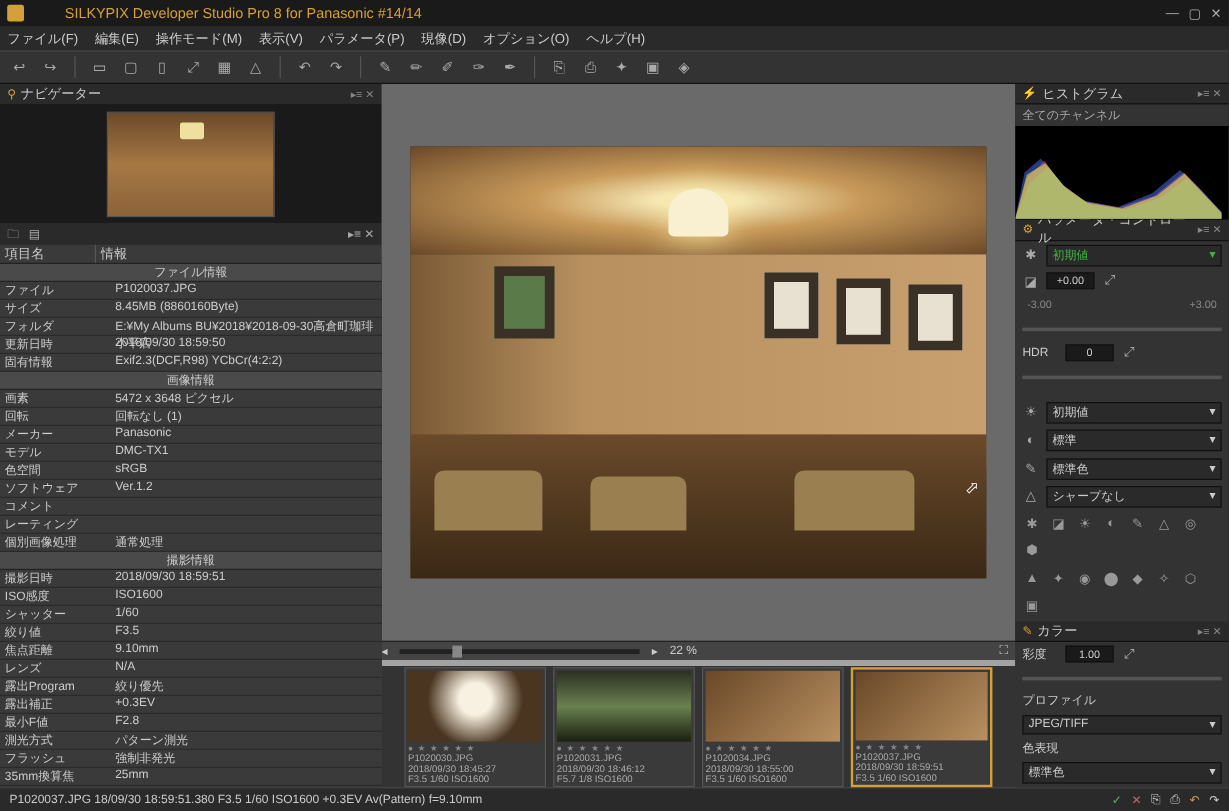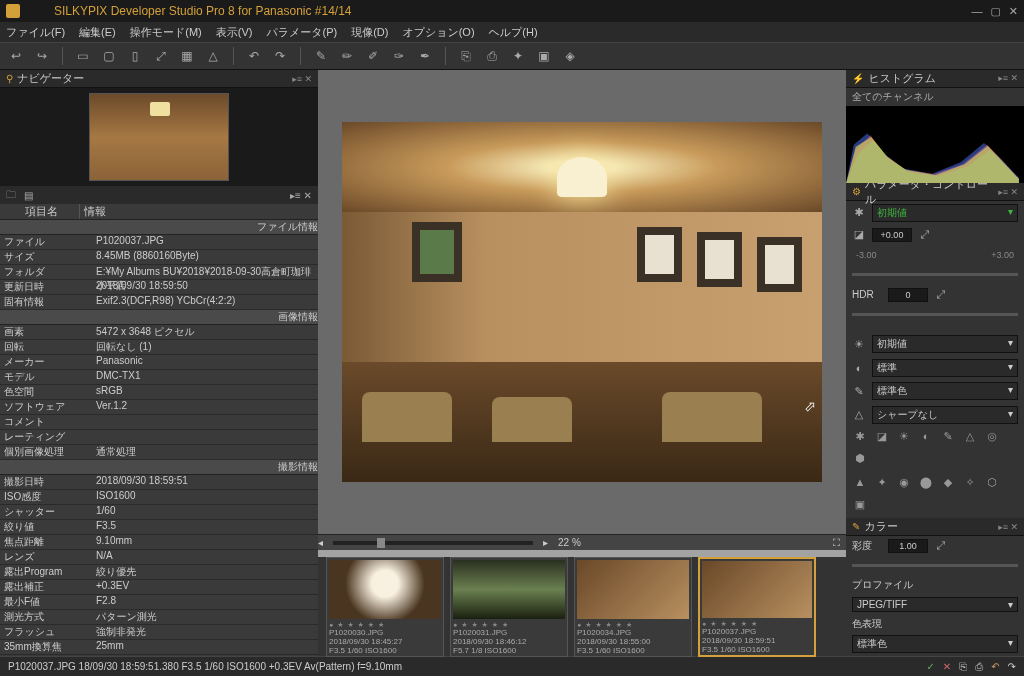--- a/index.html
+++ b/index.html
@@ -18,23 +18,23 @@
 .left-panel { width: 318px; background: #333; display: flex; flex-direction: column; }
 .panel-header { height: 18px; background: #2a2a2a; display: flex; align-items: center; padding: 0 6px; border-bottom: 1px solid #111; }
 .panel-header-icon { color: #d4a039; margin-right: 4px; font-size: 10px; }
 .panel-header-title { flex: 1; color: #ccc; font-size: 11px; }
 .panel-header-ctrl { color: #888; font-size: 9px; cursor: pointer; }
 .navigator { height: 98px; background: #1a1a1a; display: flex; justify-content: center; align-items: center; }
 .nav-thumb { width: 140px; height: 88px; background: linear-gradient(180deg, #6b4a2a 0%, #a67843 50%, #8b6339 100%); border: 1px solid #555; position: relative; }
 .nav-thumb::before { content: ""; position: absolute; top: 8px; left: 60px; width: 20px; height: 14px; background: #f0e0a0; border-radius: 2px; }
 .tab-row { height: 18px; background: #2a2a2a; display: flex; align-items: center; padding: 0 6px; gap: 8px; }
 .tab-row span { color: #aaa; font-size: 10px; cursor: pointer; }
-.info-header { height: 16px; background: #3a3a3a; display: flex; border-bottom: 1px solid #222; text-align: center; }
+.info-header { height: 16px; background: #3a3a3a; display: flex; border-bottom: 1px solid #222; }
 .info-col1 { width: 80px; padding-left: 4px; border-right: 1px solid #555; }
-.info-section { height: 15px; background: #4a4a4a; text-align: right; color: #ccc; border-bottom: 1px solid #222; font-size: 10px; }
+.info-section { height: 15px; background: #4a4a4a; text-align: center; color: #ccc; border-bottom: 1px solid #222; font-size: 10px; }
 .info-row { height: 15px; display: flex; border-bottom: 1px solid #2a2a2a; font-size: 10px; gap: 12px; }
 .info-row .k { width: 80px; padding-left: 4px; color: #ccc; }
 .info-row .v { flex: 1; color: #ccc; padding-left: 4px; }
 .info-body { flex: 1; overflow-y: auto; background: #3a3a3a; }
 .center-panel { flex: 1; background: #6a6a6a; display: flex; flex-direction: column; }
 .preview { flex: 1; display: flex; justify-content: center; align-items: center; position: relative; }
 .preview-img { width: 480px; height: 360px; background: #4a3520; position: relative; overflow: hidden; }
 .ceiling { position: absolute; top: 0; left: 0; right: 0; height: 90px; background: radial-gradient(ellipse at center, #f5e8b5 10%, #c89a5a 40%, #6a4828 100%); }
 .lamp { position: absolute; top: 35px; left: 50%; transform: translateX(-50%); width: 50px; height: 40px; background: #f8f0d0; border-radius: 50% 50% 10% 10%; box-shadow: 0 0 30px #f8e8a0; }
 .wall { position: absolute; top: 90px; left: 0; right: 0; bottom: 90px; background: linear-gradient(90deg, #7a5a35 0%, #b89060 30%, #c8a070 100%); }
@@ -45,21 +45,21 @@
 .p4 { top: 115px; right: 20px; width: 45px; height: 55px; background: #e8e0d0; }
 .floor { position: absolute; bottom: 0; left: 0; right: 0; height: 120px; background: linear-gradient(180deg, #6a4a2a 0%, #3a2815 100%); }
 .sofa { position: absolute; bottom: 40px; background: #9a8050; border-radius: 8px 8px 0 0; }
 .s1 { left: 20px; width: 90px; height: 50px; }
 .s2 { left: 150px; width: 80px; height: 45px; }
 .s3 { right: 60px; width: 100px; height: 50px; }
 .cursor { position: absolute; right: 30px; bottom: 120px; font-size: 14px; color: #fff; }
 .zoom-bar { height: 16px; background: #444; display: flex; align-items: center; justify-content: center; color: #ccc; font-size: 10px; border-top: 1px solid #222; }
 .zoom-slider { width: 200px; height: 4px; background: #222; margin: 0 10px; position: relative; }
 .zoom-slider::after { content: ""; position: absolute; left: 22%; top: -3px; width: 8px; height: 10px; background: #888; }
-.thumbs { height: 106px; background: #333; display: flex; align-items: center; padding: 12px 8px; gap: 6px; border-top: 7px solid #a3a3a3; }
+.thumbs { height: 106px; background: #333; display: flex; align-items: center; padding: 12px 8px; gap: 6px; border-top: 5px solid #a3a3a3; justify-content: center; }
 .thumb { width: 118px; height: 100px; background: #3a3a3a; border: 1px solid #555; display: flex; flex-direction: column; cursor: pointer; }
 .thumb.sel { border: 2px solid #d4a039; }
 .thumb-img { flex: 1; background: linear-gradient(135deg, #6a4828, #b89060); margin: 2px; }
 .thumb-img.t1 { background: radial-gradient(circle at 50% 40%, #f8f0e0 20%, #4a3520 60%); }
 .thumb-img.t2 { background: linear-gradient(180deg, #2a3020 0%, #6a8050 50%, #1a2010 100%); }
 .thumb-stars { font-size: 7px; color: #888; padding: 0 2px; letter-spacing: 1px; }
 .thumb-txt { font-size: 8px; color: #aaa; padding: 0 2px; line-height: 1.1; }
 .right-panel { width: 178px; background: #333; display: flex; flex-direction: column; overflow-y: auto; }
 .histo { height: 80px; background: #000; position: relative; overflow: hidden; }
 .histo-curve { position: absolute; bottom: 0; left: 0; right: 0; height: 100%; }

